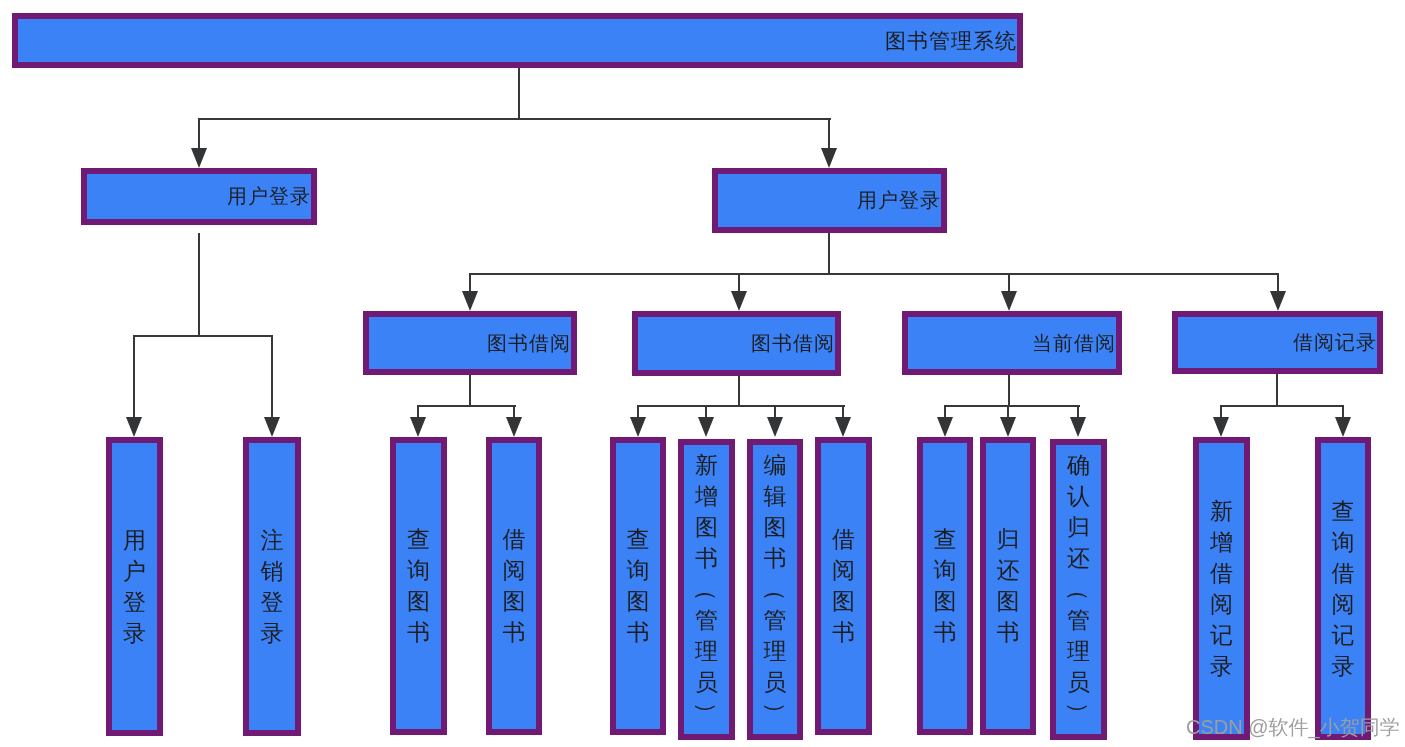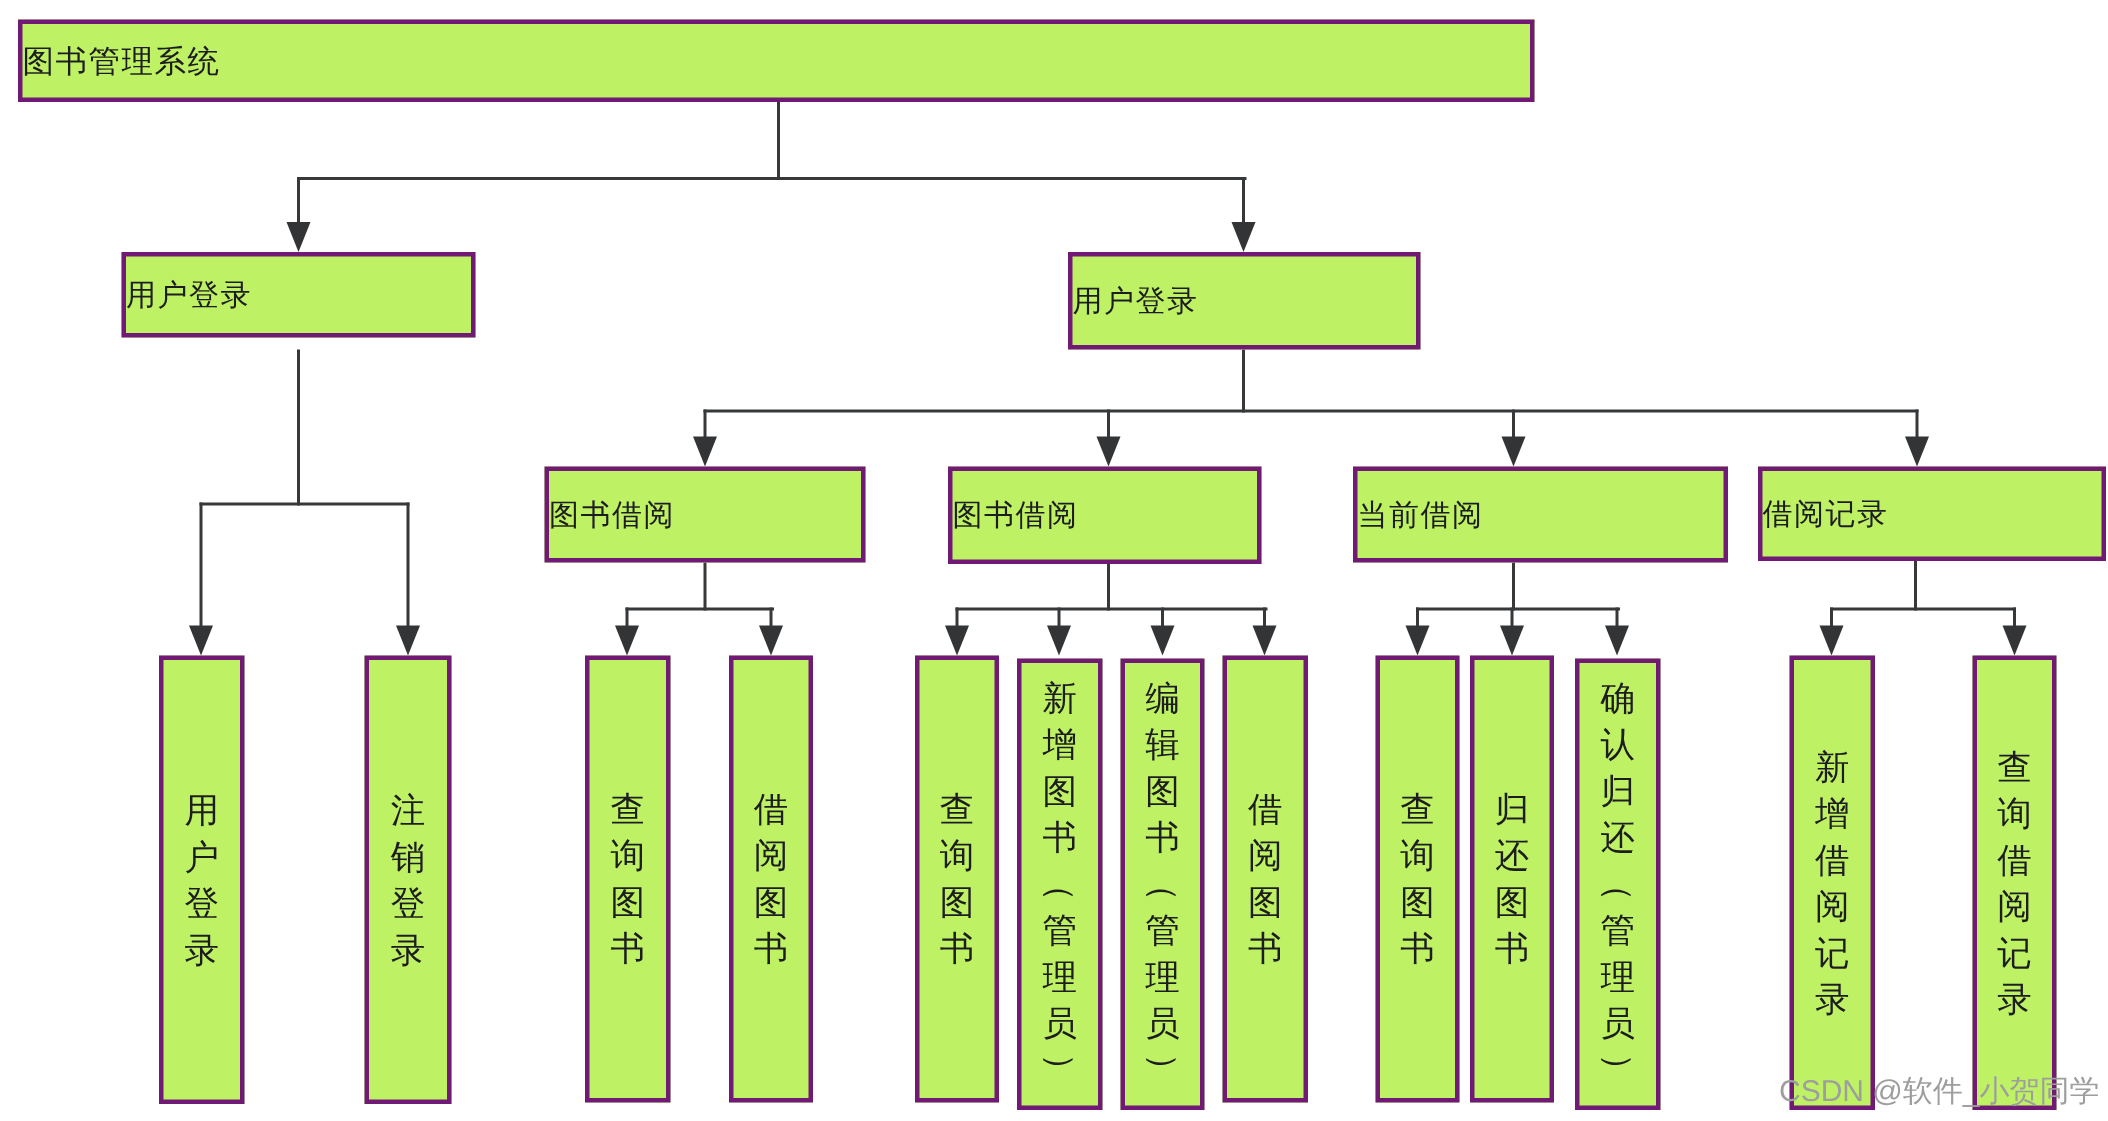--- a/index.html
+++ b/index.html
@@ -2,22 +2,22 @@
 <html><head>
 <meta charset="utf-8">
 <style>
   html,body { margin:0; padding:0; background:#ffffff; }
   .canvas {
     position:relative; width:1405px; height:747px; background:#ffffff;
     font-family:"Liberation Sans", sans-serif; overflow:hidden;
   }
   .box {
     position:absolute; box-sizing:border-box;
-    border:3px solid #701a75; background:#bef264;
-    display:flex; align-items:center; justify-content:flex-start;
+    border:6px solid #701a75; background:#3b82f6;
+    display:flex; align-items:center; justify-content:flex-end;
     z-index:2;
   }
   .hlabel { font-size:20px; color:#1d1d1f; white-space:nowrap; letter-spacing:1px; }
   .root .hlabel { font-size:21px; }
   .vtext {
     display:flex; flex-direction:column; align-items:center; justify-content:center;
     width:100%; height:100%; font-size:23px; color:#1d1d1f;
   }
   .vchar { height:31px; line-height:31px; text-align:center; }
   .vchar.rot { transform:rotate(90deg); }
@@ -66,24 +66,24 @@
   <div class="arrow" style="left:1001px;top:291px"></div>
   <div class="vline" style="left:1277px;top:273px;height:20px"></div>
   <div class="arrow" style="left:1270px;top:291px"></div>
 
   <div class="box" style="left:363px;top:311px;width:214px;height:64px">
     <span class="hlabel">图书借阅</span>
   </div>
   <div class="box" style="left:632px;top:311px;width:209px;height:65px">
     <span class="hlabel">图书借阅</span>
   </div>
-  <div class="box" style="left:902px;top:311px;width:250px;height:64px">
+  <div class="box" style="left:902px;top:311px;width:220px;height:64px">
     <span class="hlabel">当前借阅</span>
   </div>
-  <div class="box" style="left:1172px;top:311px;width:232px;height:63px">
+  <div class="box" style="left:1172px;top:311px;width:211px;height:63px">
     <span class="hlabel">借阅记录</span>
   </div>
 
   <div class="vline" style="left:198px;top:233px;height:104px"></div>
   <div class="hline" style="left:133px;top:335px;width:140px"></div>
   <div class="vline" style="left:133px;top:335px;height:84px"></div>
   <div class="arrow" style="left:126px;top:417px"></div>
   <div class="vline" style="left:271px;top:335px;height:84px"></div>
   <div class="arrow" style="left:264px;top:417px"></div>
 

